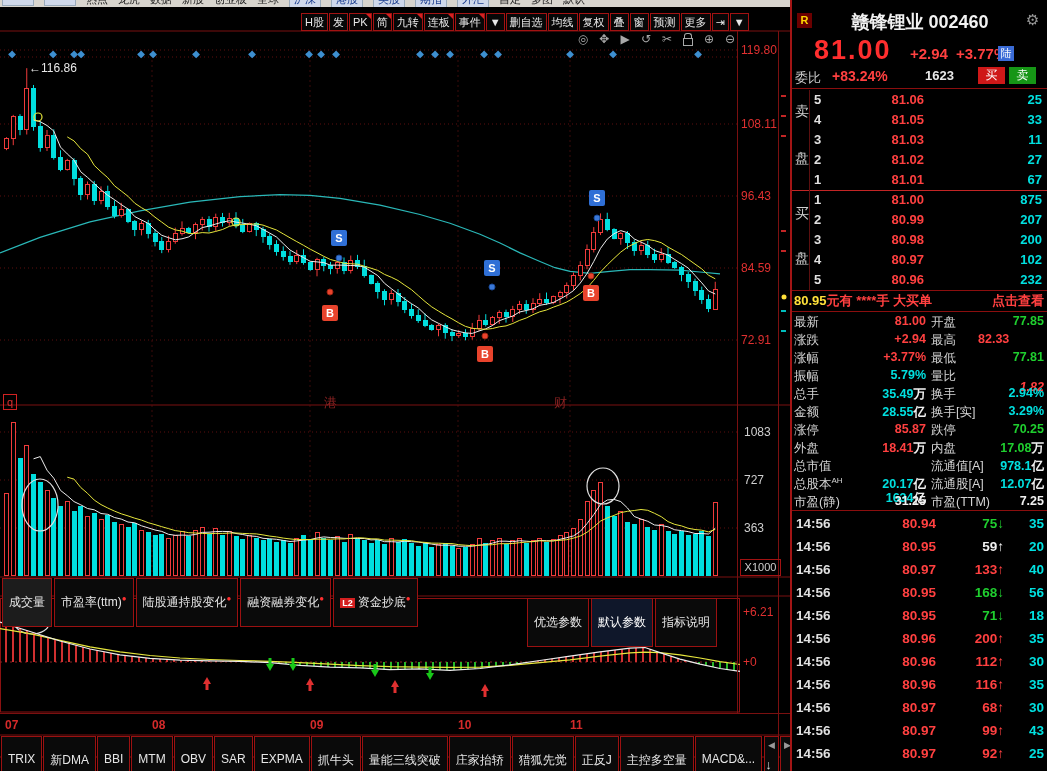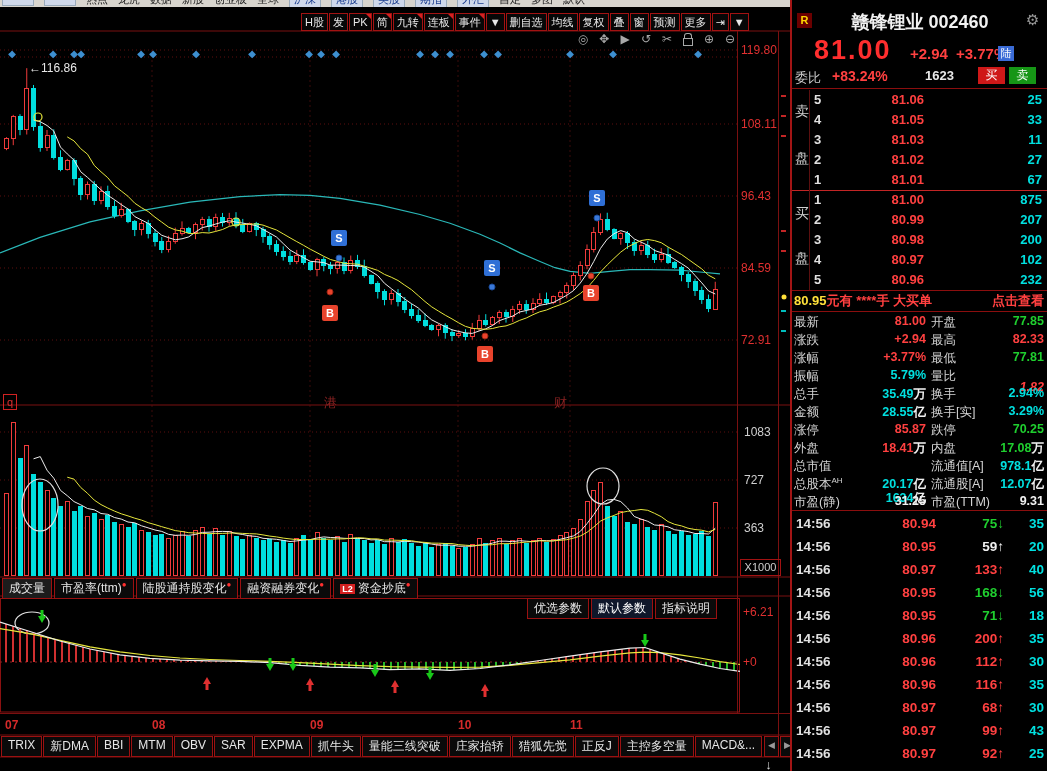--- a/index.html
+++ b/index.html
@@ -25,21 +25,21 @@
   #iconrow{position:absolute;left:576px;top:32px;display:flex;gap:7px;}
   .cicon{width:14px;height:14px;color:#a8a8a8;font-size:12px;line-height:14px;text-align:center;}
   .lockbody{width:8px;height:6px;border:1px solid #a8a8a8;margin:6px auto 0;}
   .lockarc{width:6px;height:5px;border:1px solid #a8a8a8;border-bottom:none;border-radius:3px 3px 0 0;margin:1px auto -7px;}
   
   .ylab{position:absolute;left:741px;transform:translateY(-50%);font-size:12px;color:#e03030;}
   .vlab{position:absolute;left:744px;transform:translateY(-50%);font-size:12px;color:#cfcfcf;}
   .mlab{position:absolute;top:718px;font-size:12px;font-weight:bold;color:#d42a2a;}
   
   .vtab,.btab,.ptab{border:1px solid #9b1111;color:#e6e6e6;background:#0a0a0a;font-size:12px;
-    padding:1px 6px;white-space:nowrap;position:relative;}
+    padding:15px 6px;white-space:nowrap;position:relative;}
   .ptab.active{background:#0f172a;color:#fff;}
   .tabdot{color:#ff3030;font-size:8px;vertical-align:super;line-height:0;}
   .l2badge{background:#d42020;color:#fff;font-size:9px;font-weight:bold;padding:0 2px;margin-right:3px;}
   
   #panel{position:absolute;left:790px;top:0;width:257px;height:771px;background:#000;border-left:2px solid #a31515;box-sizing:border-box;}
   .prow{position:absolute;left:0;width:255px;}
 </style>
 </head>
 <body>
 
@@ -759,21 +759,21 @@
         <div style="position: absolute; left: 0px; top: 313px; width: 255px; height: 18px; font-size: 12.5px;">
           <span class="lbl" style="position: absolute; left: 2px; top: 1px;">最新</span>
           <span style="position: absolute; left: 52px; top: 1px; width: 82px; text-align: right; font-weight: bold;"><span class="r">81.00</span></span>
           <span class="lbl" style="position: absolute; left: 139px; top: 1px;">开盘</span>
           <span style="position: absolute; left: 186px; top: 1px; width: 66px; text-align: right; font-weight: bold;"><span class="g">77.85</span></span>
         </div>
         <div style="position: absolute; left: 0px; top: 331px; width: 219px; height: 18px; font-size: 12.5px;">
           <span class="lbl" style="position: absolute; left: 2px; top: 1px;">涨跌</span>
           <span style="position: absolute; left: 52px; top: 1px; width: 82px; text-align: right; font-weight: bold;"><span class="r">+2.94</span></span>
           <span class="lbl" style="position: absolute; left: 139px; top: 1px;">最高</span>
-          <span style="position: absolute; left: 186px; top: 1px; width: 66px; text-align: right; font-weight: bold;"><span class="r">82.33</span></span>
+          <span style="position: absolute; left: 186px; top: 1px; width: 66px; text-align: left; font-weight: bold;"><span class="r">82.33</span></span>
         </div>
         <div style="position: absolute; left: 0px; top: 349px; width: 255px; height: 18px; font-size: 12.5px;">
           <span class="lbl" style="position: absolute; left: 2px; top: 1px;">涨幅</span>
           <span style="position: absolute; left: 52px; top: 1px; width: 82px; text-align: right; font-weight: bold;"><span class="r">+3.77%</span></span>
           <span class="lbl" style="position: absolute; left: 139px; top: 1px;">最低</span>
           <span style="position: absolute; left: 186px; top: 1px; width: 66px; text-align: right; font-weight: bold;"><span class="g">77.81</span></span>
         </div>
         <div style="position: absolute; left: 0px; top: 367px; width: 255px; height: 18px; font-size: 12.5px;">
           <span class="lbl" style="position: absolute; left: 2px; top: 1px;">振幅</span>
           <span style="position: absolute; left: 52px; top: 1px; width: 82px; text-align: right; font-weight: bold;"><span class="c">5.79%</span></span>
@@ -813,21 +813,21 @@
         <div style="position: absolute; left: 0px; top: 475px; width: 255px; height: 18px; font-size: 12.5px;">
           <span class="lbl" style="position: absolute; left: 2px; top: 1px;">总股本<sup style="font-size: 8px;">AH</sup></span>
           <span style="position: absolute; left: 52px; top: 1px; width: 82px; text-align: right; font-weight: bold;"><span class="c">20.17</span><span class="w">亿</span></span>
           <span class="lbl" style="position: absolute; left: 139px; top: 1px;">流通股[A]</span>
           <span style="position: absolute; left: 186px; top: 1px; width: 66px; text-align: right; font-weight: bold;"><span class="c">12.07</span><span class="w">亿</span></span>
         </div>
         <div style="position: absolute; left: 0px; top: 493px; width: 255px; height: 18px; font-size: 12.5px;">
           <span class="lbl" style="position: absolute; left: 2px; top: 1px;">市盈(静)</span>
           <span style="position: absolute; left: 52px; top: 1px; width: 82px; text-align: right; font-weight: bold;"><span class="w">31.25</span></span>
           <span class="lbl" style="position: absolute; left: 139px; top: 1px;">市盈(TTM)</span>
-          <span style="position: absolute; left: 186px; top: 1px; width: 66px; text-align: right; font-weight: bold;"><span class="w">9.31</span></span>
+          <span style="position: absolute; left: 186px; top: 1px; width: 66px; text-align: right; font-weight: bold;"><span class="w">7.25</span></span>
         </div>
       </div>
     <div id="ticklist">
         <div style="position: absolute; left: 0px; top: 513px; width: 255px; height: 23px; font-size: 13.5px; font-weight: bold;">
           <span style="position: absolute; left: 4px; top: 3px; color: rgb(224, 224, 224);">14:56</span>
           <span class="r" style="position: absolute; left: 60px; top: 3px; width: 84px; text-align: right;">80.94</span>
           <span class="g" style="position: absolute; left: 150px; top: 3px; width: 62px; text-align: right;"><span class="g">75</span><span class="g">↓</span></span>
           <span class="c" style="position: absolute; left: 216px; top: 3px; width: 36px; text-align: right;">35</span>
         </div>
         <div style="position: absolute; left: 0px; top: 536px; width: 255px; height: 23px; font-size: 13.5px; font-weight: bold;">

